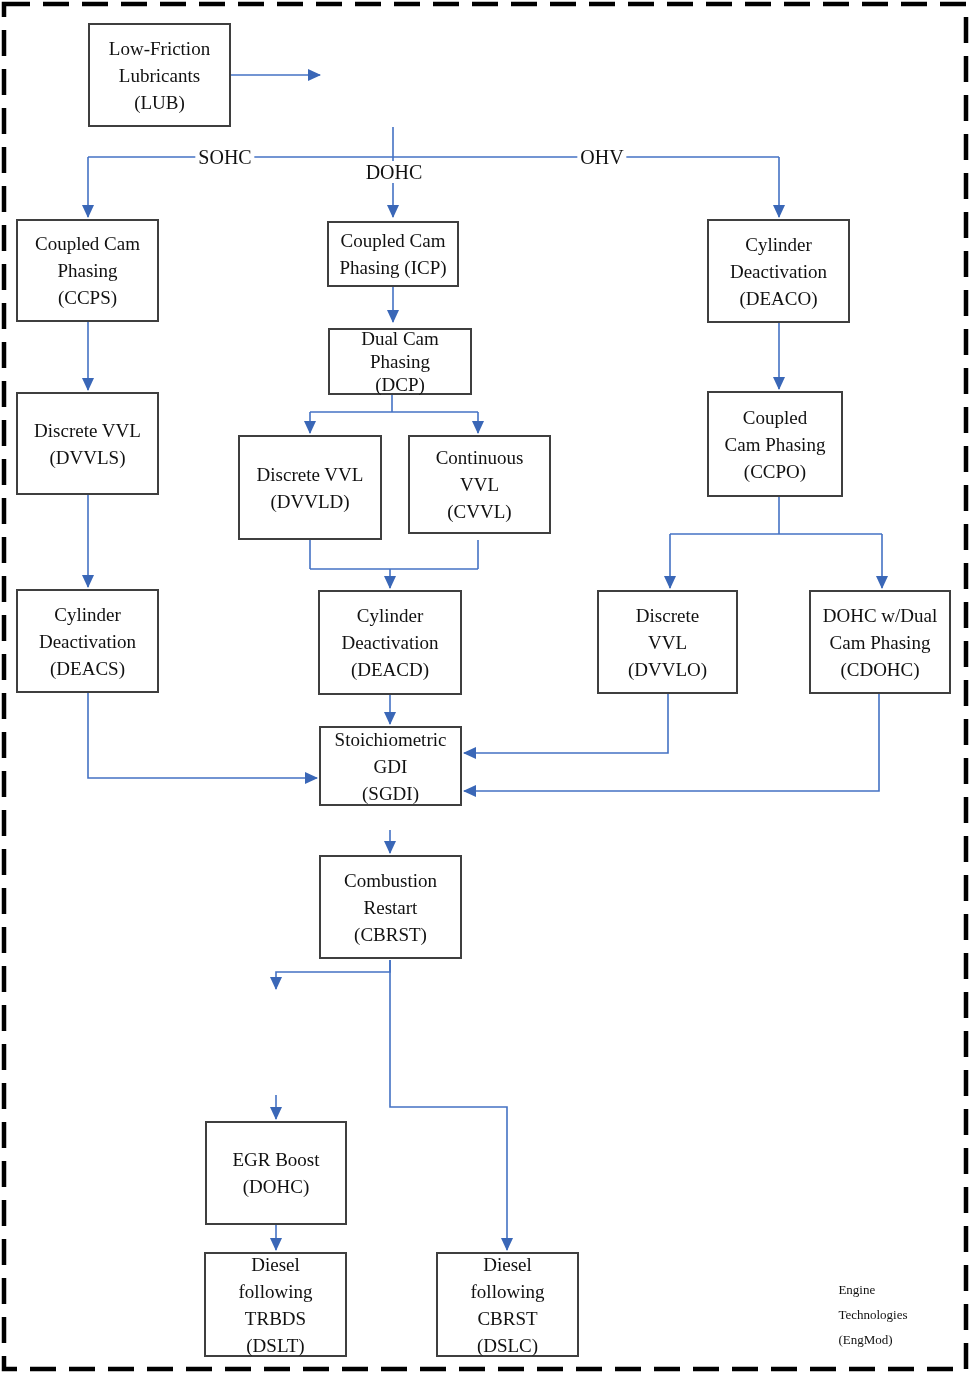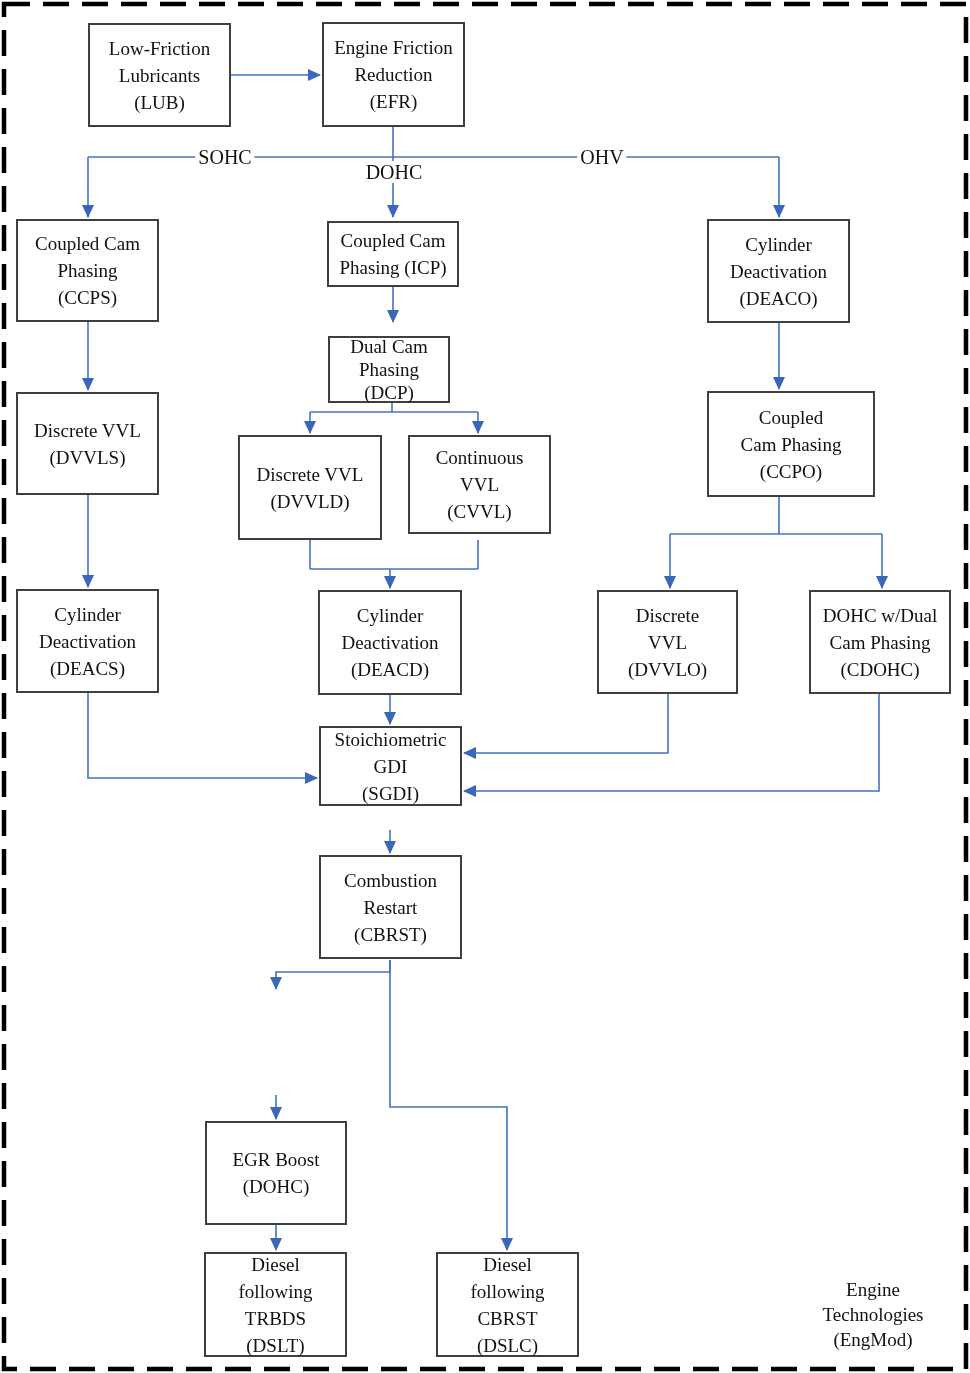--- a/index.html
+++ b/index.html
@@ -35,23 +35,23 @@
     background:#ffffff;
     padding:0 3px;
     font-size:20px;
     line-height:22px;
     white-space:nowrap;
   }
   .caption{
     position:absolute;
     z-index:2;
     transform:translate(-50%,-50%);
-    text-align:center;
+    text-align:left;
     white-space:pre-line;
-    font-size:19px;
+    font-size:13px;
     line-height:25px;
   }
 </style>
 </head>
 <body>
 
 <div id="canvas">
 
   <svg id="wires" width="970" height="1373" viewBox="0 0 970 1373">
     <defs>
@@ -99,39 +99,36 @@
       <polyline points="390,960 390,972 276,972 276,989" marker-end="url(#arr)"></polyline>
       <polyline points="390,960 390,1107 507,1107 507,1250" marker-end="url(#arr)"></polyline>
       <polyline points="276,1095 276,1119" marker-end="url(#arr)"></polyline>
       <polyline points="276,1225 276,1250" marker-end="url(#arr)"></polyline>
     </g>
   </svg>
 
   <div class="node" style="left:88px;top:23px;width:143px;height:104px">Low-Friction
 Lubricants
 (LUB)</div>
-  <div class="node" style="left:322px;top:22px;width:143px;height:105px">Engine Friction
-Reduction
-(EFR)</div>
 
   <div class="node" style="left:16px;top:219px;width:143px;height:103px">Coupled Cam
 Phasing
 (CCPS)</div>
   <div class="node" style="left:327px;top:221px;width:132px;height:66px">Coupled Cam
 Phasing (ICP)</div>
   <div class="node" style="left:707px;top:219px;width:143px;height:104px">Cylinder
 Deactivation
 (DEACO)</div>
 
-  <div class="node tight" style="left:328px;top:336px;width:122px;height:67px">Dual Cam
+  <div class="node tight" style="left:328px;top:328px;width:144px;height:67px">Dual Cam
 Phasing
 (DCP)</div>
   <div class="node" style="left:16px;top:392px;width:143px;height:103px">Discrete VVL
 (DVVLS)</div>
-  <div class="node" style="left:707px;top:391px;width:168px;height:106px">Coupled
+  <div class="node" style="left:707px;top:391px;width:136px;height:106px">Coupled
 Cam Phasing
 (CCPO)</div>
 
   <div class="node" style="left:238px;top:435px;width:144px;height:105px">Discrete VVL
 (DVVLD)</div>
   <div class="node" style="left:408px;top:435px;width:143px;height:99px">Continuous
 VVL
 (CVVL)</div>
 
   <div class="node" style="left:16px;top:589px;width:143px;height:104px">Cylinder

